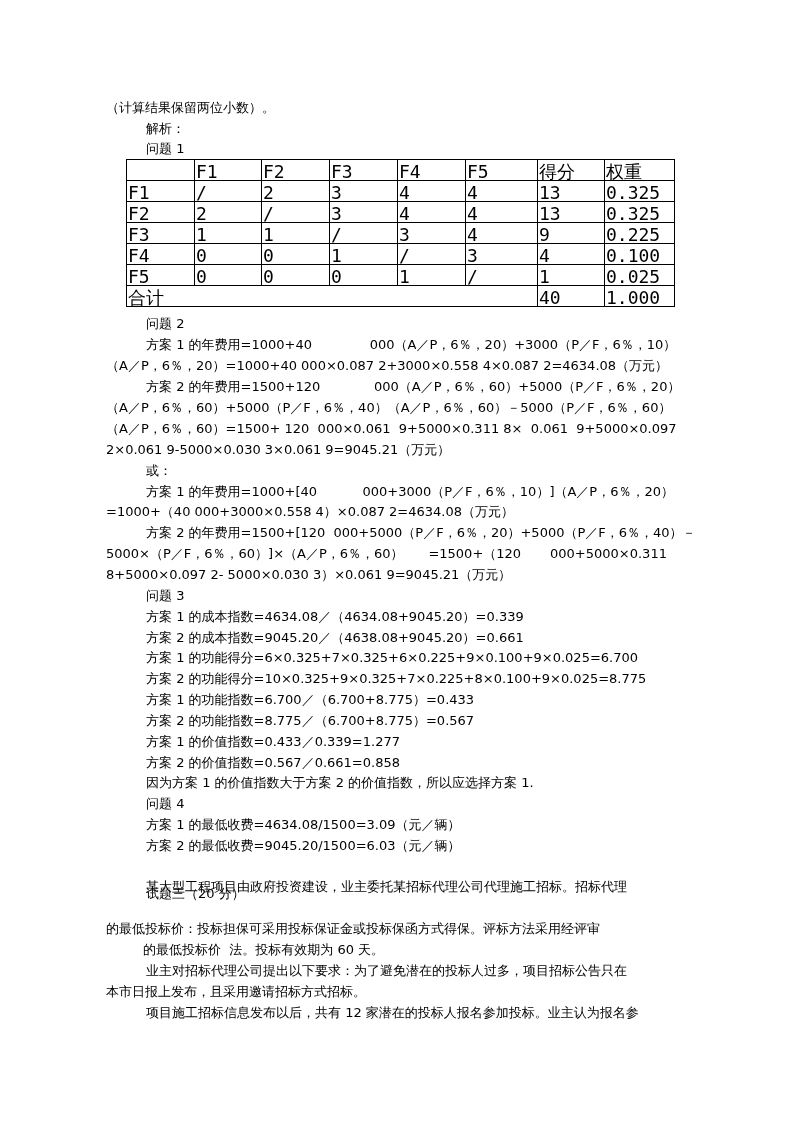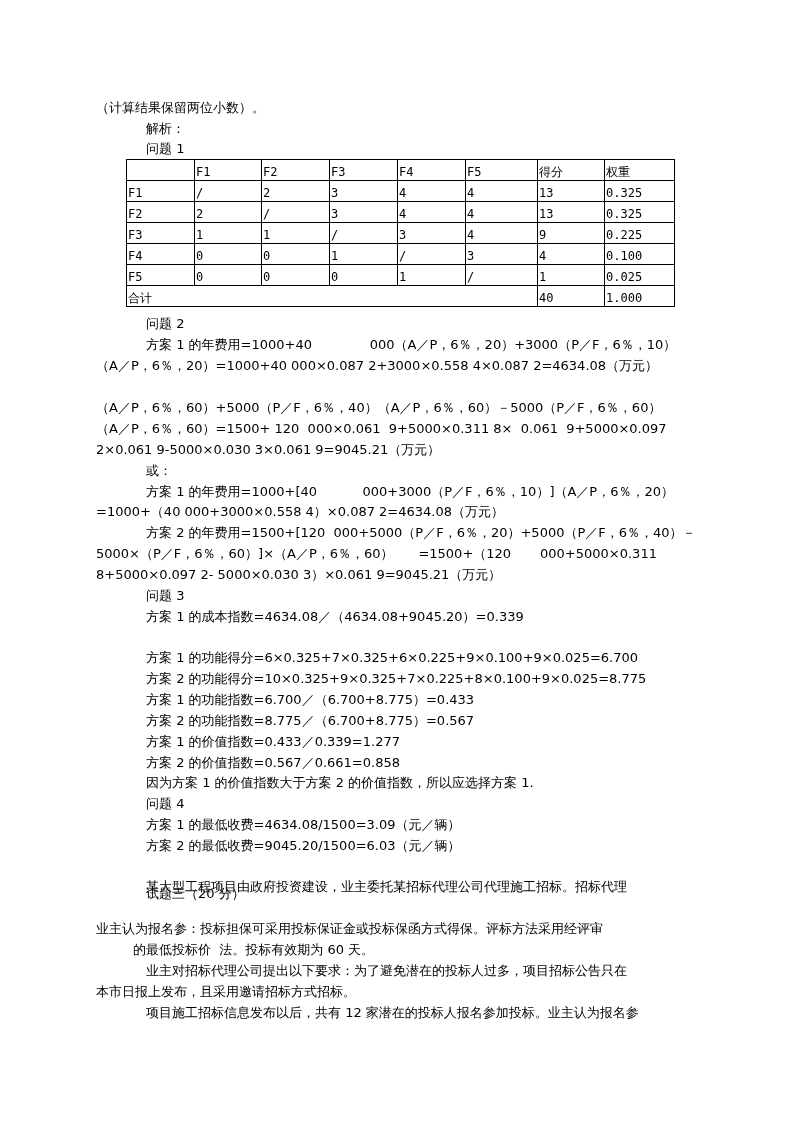--- a/index.html
+++ b/index.html
@@ -1,23 +1,23 @@
 <!DOCTYPE html>
 <html><head>
 <meta charset="utf-8">
 <style>
   html, body { margin: 0; padding: 0; background: #ffffff; }
   body { width: 794px; height: 1123px; position: relative; overflow: hidden;
          font-family: "DejaVu Sans", "Liberation Sans", sans-serif; color: #000; }
   .page { position: absolute; left: 0; top: 0; width: 794px; height: 1123px; }
   .line { position: absolute; font-size: 13px; line-height: 20px; white-space: pre; letter-spacing: 0px; }
   .ind { left: 146px; }
-  .noind { left: 96px; text-align: right; }
+  .noind { left: 106px; text-align: right; }
   table.score { position: absolute; left: 126px; top: 159px; border-collapse: collapse;
-                font-family: "DejaVu Sans Mono", "Liberation Mono", monospace; font-size: 12px; }
+                font-family: "DejaVu Sans Mono", "Liberation Mono", monospace; font-size: 18px; }
   table.score td { border: 1px solid #000; height: 20px; padding: 0 0 0 1px; vertical-align: bottom;
                    line-height: 16px; white-space: nowrap; }
   .c0 { width: 66px; } .c1 { width: 65px; } .c2 { width: 66px; } .c3 { width: 66px; }
   .c4 { width: 66px; } .c5 { width: 70px; } .c6 { width: 65px; } .c7 { width: 68px; margin-left: 44px; }
 </style>
 </head>
 <body>
 
 <div class="page">
 
@@ -91,45 +91,47 @@
       <td colspan="6">合计</td>
       <td>40</td>
       <td>1.000</td>
     </tr>
   </tbody>
     </table>
 
   <div class="line ind" style="top:314px;">问题 2</div>
   <div class="line ind" style="top:335px;">方案 1 的年费用=1000+40              000（A／P，6％，20）+3000（P／F，6％，10）</div>
   <div class="line noind" style="top:356px;">（A／P，6％，20）=1000+40 000×0.087 2+3000×0.558 4×0.087 2=4634.08（万元）</div>
+  <div class="line ind" style="top:377px;">方案 2 的年费用=1500+120             000（A／P，6％，60）+5000（P／F，6％，20）</div>
   <div class="line noind" style="top:398px;">（A／P，6％，60）+5000（P／F，6％，40）（A／P，6％，60）－5000（P／F，6％，60）</div>
   <div class="line noind" style="top:419px;">（A／P，6％，60）=1500+ 120  000×0.061  9+5000×0.311 8×  0.061  9+5000×0.097</div>
   <div class="line noind" style="top:440px;">2×0.061 9-5000×0.030 3×0.061 9=9045.21（万元）</div>
   <div class="line ind" style="top:461px;">或：</div>
   <div class="line ind" style="top:482px;">方案 1 的年费用=1000+[40           000+3000（P／F，6％，10）]（A／P，6％，20）</div>
   <div class="line noind" style="top:502px;">=1000+（40 000+3000×0.558 4）×0.087 2=4634.08（万元）</div>
   <div class="line ind" style="top:523px;">方案 2 的年费用=1500+[120  000+5000（P／F，6％，20）+5000（P／F，6％，40）－</div>
   <div class="line noind" style="top:544px;">5000×（P／F，6％，60）]×（A／P，6％，60）      =1500+（120       000+5000×0.311</div>
   <div class="line noind" style="top:565px;">8+5000×0.097 2- 5000×0.030 3）×0.061 9=9045.21（万元）</div>
 
   <div class="line ind" style="top:586px;">问题 3</div>
   <div class="line ind" style="top:607px;">方案 1 的成本指数=4634.08／（4634.08+9045.20）=0.339</div>
+  <div class="line ind" style="top:628px;">方案 2 的成本指数=9045.20／（4638.08+9045.20）=0.661</div>
   <div class="line ind" style="top:648px;">方案 1 的功能得分=6×0.325+7×0.325+6×0.225+9×0.100+9×0.025=6.700</div>
   <div class="line ind" style="top:669px;">方案 2 的功能得分=10×0.325+9×0.325+7×0.225+8×0.100+9×0.025=8.775</div>
   <div class="line ind" style="top:690px;">方案 1 的功能指数=6.700／（6.700+8.775）=0.433</div>
   <div class="line ind" style="top:711px;">方案 2 的功能指数=8.775／（6.700+8.775）=0.567</div>
   <div class="line ind" style="top:732px;">方案 1 的价值指数=0.433／0.339=1.277</div>
   <div class="line ind" style="top:753px;">方案 2 的价值指数=0.567／0.661=0.858</div>
   <div class="line ind" style="top:773px;">因为方案 1 的价值指数大于方案 2 的价值指数，所以应选择方案 1.</div>
 
   <div class="line ind" style="top:794px;">问题 4</div>
   <div class="line ind" style="top:815px;">方案 1 的最低收费=4634.08/1500=3.09（元／辆）</div>
   <div class="line ind" style="top:836px;">方案 2 的最低收费=9045.20/1500=6.03（元／辆）</div>
 
   <div class="line ind" style="top:856px;margin-top:28px;">试题三（20 分）</div>
   <div class="line ind" style="top:877px;">某大型工程项目由政府投资建设，业主委托某招标代理公司代理施工招标。招标代理</div>
-  <div class="line noind" style="top:919px;">业主认为报名参：投标担保可采用投标保证金或投标保函方式得保。评标方法采用经评审</div>
+  <div class="line noind" style="top:919px;">的最低投标价：投标担保可采用投标保证金或投标保函方式得保。评标方法采用经评审</div>
   <div class="line noind" style="top:940px;padding-left:37px;">的最低投标价  法。投标有效期为 60 天。</div>
   <div class="line noind" style="top:982px;">本市日报上发布，且采用邀请招标方式招标。</div>
   <div class="line ind" style="top:961px;">业主对招标代理公司提出以下要求：为了避免潜在的投标人过多，项目招标公告只在</div>
   <div class="line ind" style="top:1003px;">项目施工招标信息发布以后，共有 12 家潜在的投标人报名参加投标。业主认为报名参</div>
 
 </div>
 
 </body></html>

